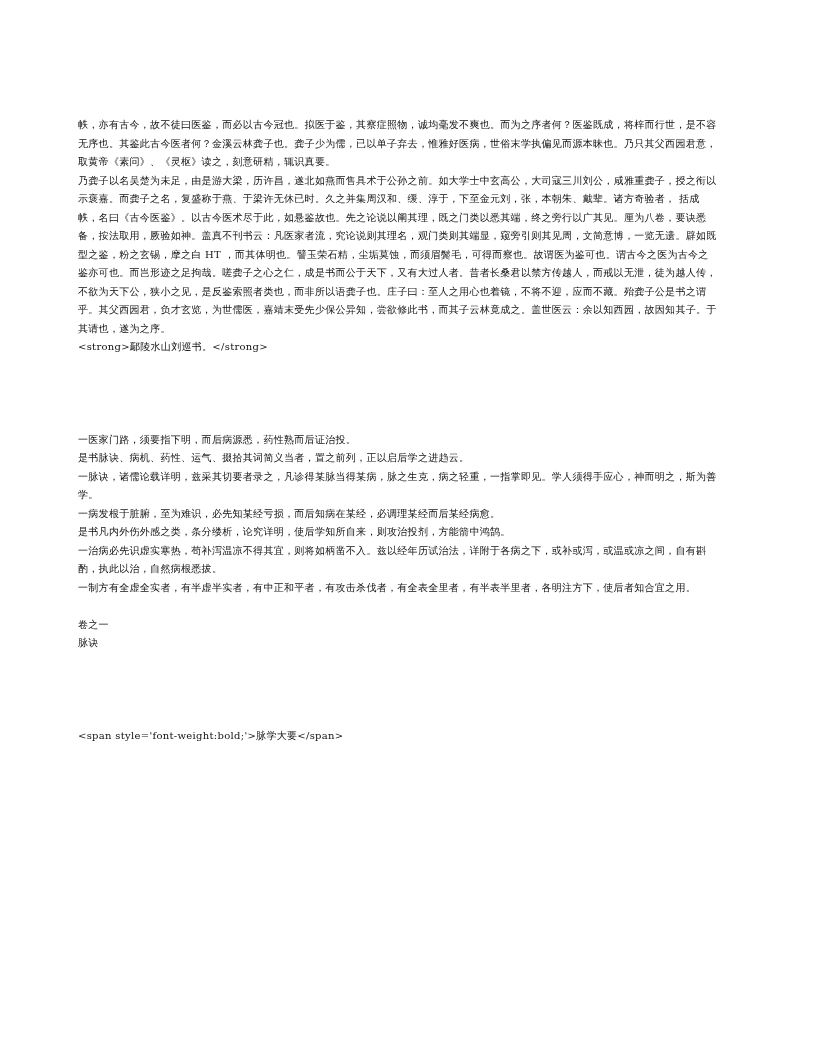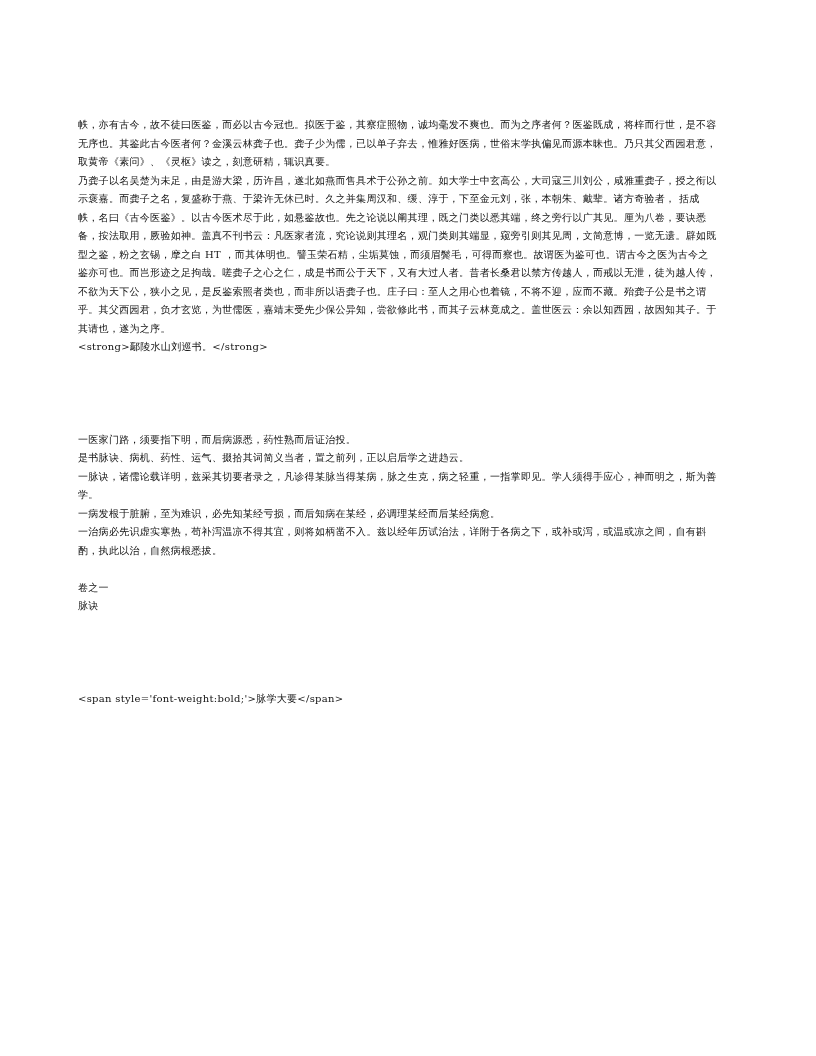--- a/index.html
+++ b/index.html
@@ -45,21 +45,23 @@
 
   <div class="blank"></div>
   <div class="blank"></div>
   <div class="blank"></div>
   <div class="blank"></div>
 
   <p class="para">一医家门路，须要指下明，而后病源悉，药性熟而后证治投。</p>
   <p class="para">是书脉诀、病机、药性、运气、掇拾其词简义当者，置之前列，正以启后学之进趋云。</p>
   <p class="para">一脉诀，诸儒论载详明，兹采其切要者录之，凡诊得某脉当得某病，脉之生克，病之轻重，一指掌即见。学人须得手应心，神而明之，斯为善学。</p>
   <p class="para">一病发根于脏腑，至为难识，必先知某经亏损，而后知病在某经，必调理某经而后某经病愈。</p>
+  <p class="para">是书凡内外伤外感之类，条分缕析，论究详明，使后学知所自来，则攻治投剂，方能箭中鸿鹄。</p>
   <p class="para">一治病必先识虚实寒热，苟补泻温凉不得其宜，则将如柄凿不入。兹以经年历试治法，详附于各病之下，或补或泻，或温或凉之间，自有斟酌，执此以治，自然病根悉拔。</p>
+  <p class="para">一制方有全虚全实者，有半虚半实者，有中正和平者，有攻击杀伐者，有全表全里者，有半表半里者，各明注方下，使后者知合宜之用。</p>
 
   <div class="blank"></div>
   <p class="para">卷之一</p>
   <p class="para">脉诀</p>
 
   <div class="blank"></div>
   <div class="blank"></div>
   <div class="blank"></div>
   <div class="blank"></div>
 

